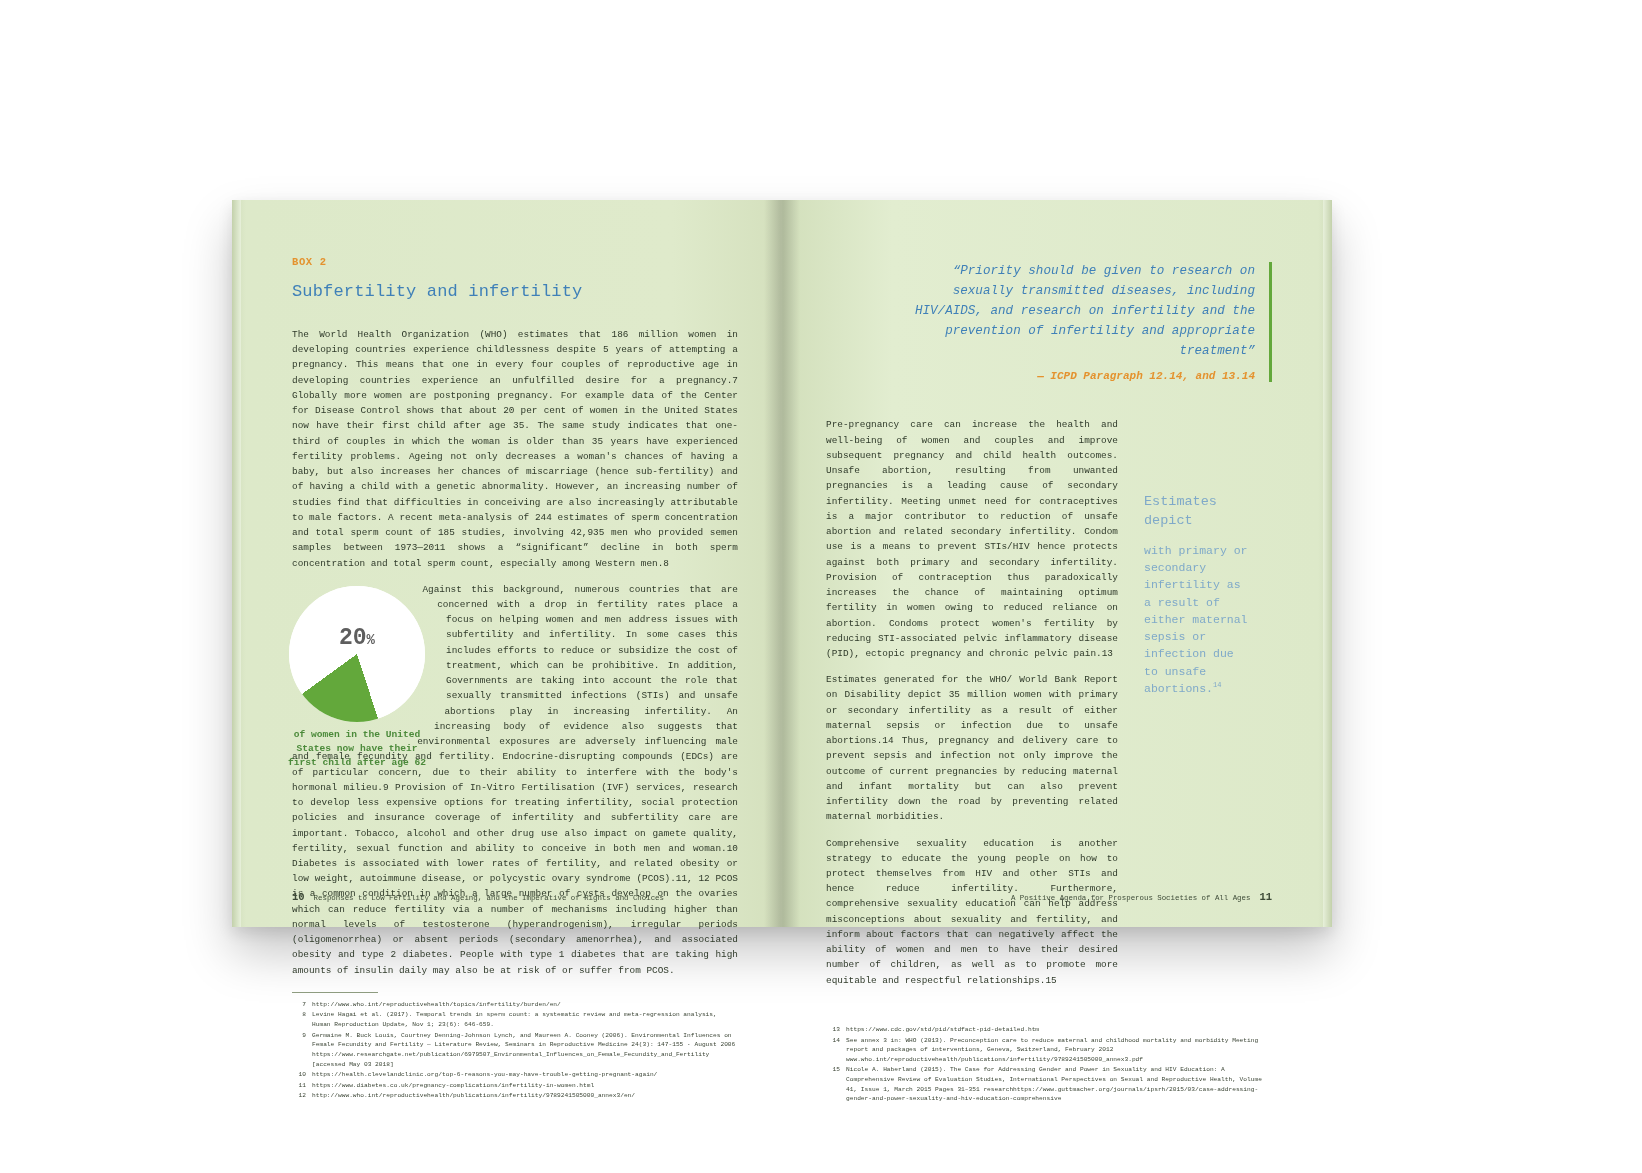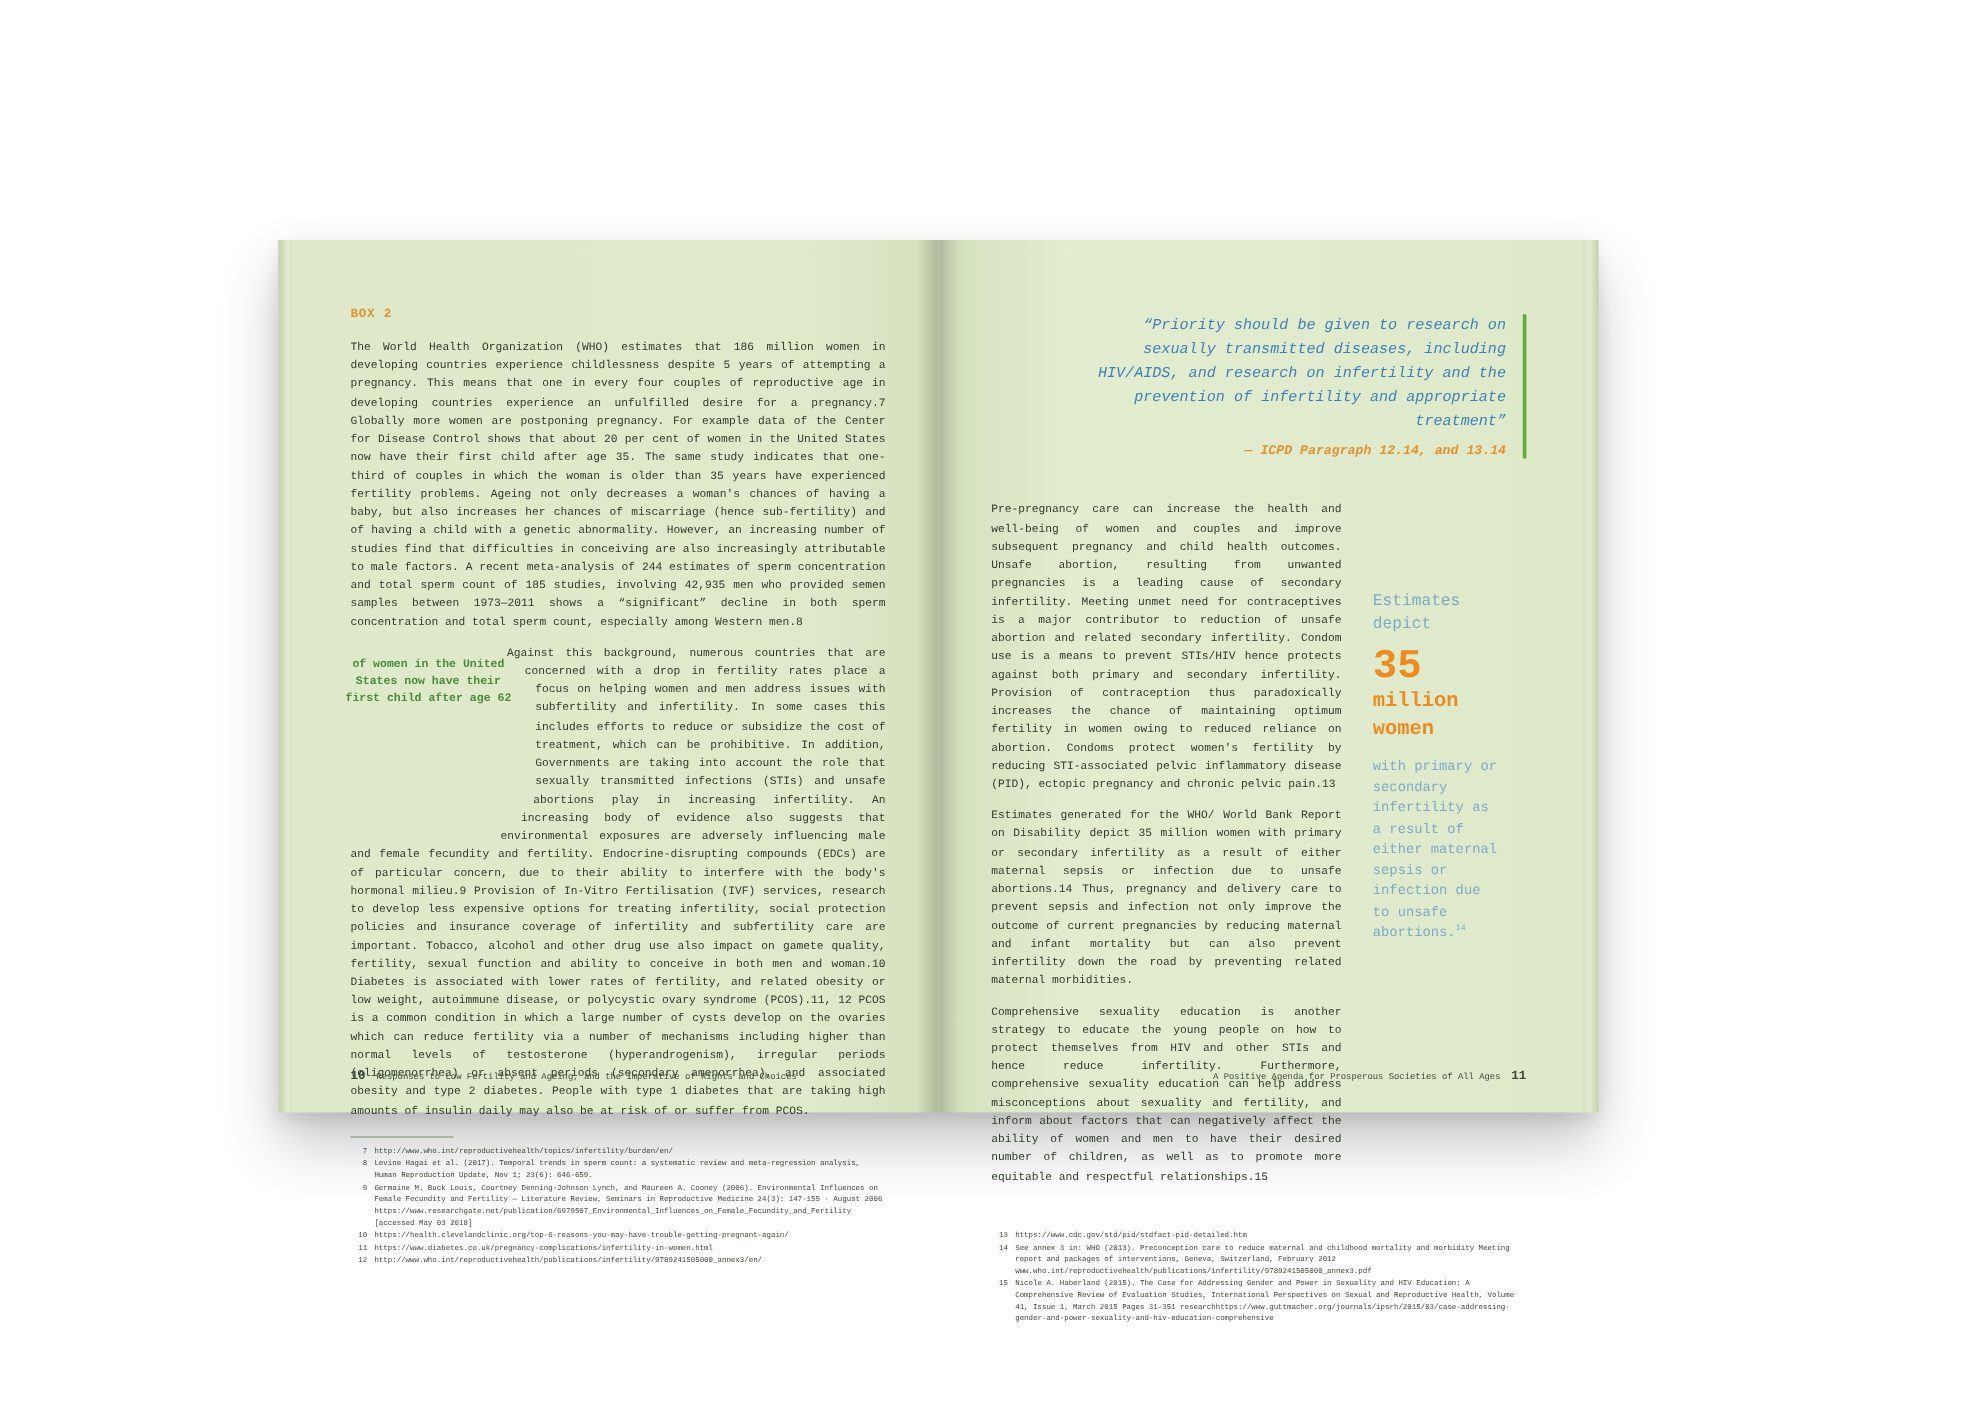--- a/index.html
+++ b/index.html
@@ -136,25 +136,30 @@
 </head>
 <body>
 
 <div class="stage">
   <div class="spread">
 
     <div class="page left">
       <div class="page-edge"></div>
 
       <div class="box-label">BOX 2</div>
+      <h2 class="box-title">Subfertility and infertility</h2>
 
       <div class="body-col">
         <p>The World Health Organization (WHO) estimates that 186 million women in developing countries experience childlessness despite 5 years of attempting a pregnancy. This means that one in every four couples of reproductive age in developing countries experience an unfulfilled desire for a pregnancy.7 Globally more women are postponing pregnancy. For example data of the Center for Disease Control shows that about 20 per cent of women in the United States now have their first child after age 35. The same study indicates that one-third of couples in which the woman is older than 35 years have experienced fertility problems. Ageing not only decreases a woman's chances of having a baby, but also increases her chances of miscarriage (hence sub-fertility) and of having a child with a genetic abnormality. However, an increasing number of studies find that difficulties in conceiving are also increasingly attributable to male factors. A recent meta-analysis of 244 estimates of sperm concentration and total sperm count of 185 studies, involving 42,935 men who provided semen samples between 1973—2011 shows a “significant” decline in both sperm concentration and total sperm count, especially among Western men.8</p>
 
         <div class="pie-wrap">
+          <div class="pie">
+            <div class="slice"></div>
+            <div class="pct"><span>20</span><small>%</small></div>
+          </div>
           <div class="pie-cap">of women in the United States now have their first child after age 62</div>
         </div>
 
         <p>Against this background, numerous countries that are concerned with a drop in fertility rates place a focus on helping women and men address issues with subfertility and infertility. In some cases this includes efforts to reduce or subsidize the cost of treatment, which can be prohibitive. In addition, Governments are taking into account the role that sexually transmitted infections (STIs) and unsafe abortions play in increasing infertility. An increasing body of evidence also suggests that environmental exposures are adversely influencing male and female fecundity and fertility. Endocrine-disrupting compounds (EDCs) are of particular concern, due to their ability to interfere with the body's hormonal milieu.9 Provision of In-Vitro Fertilisation (IVF) services, research to develop less expensive options for treating infertility, social protection policies and insurance coverage of infertility and subfertility care are important. Tobacco, alcohol and other drug use also impact on gamete quality, fertility, sexual function and ability to conceive in both men and woman.10 Diabetes is associated with lower rates of fertility, and related obesity or low weight, autoimmune disease, or polycystic ovary syndrome (PCOS).11, 12 PCOS is a common condition in which a large number of cysts develop on the ovaries which can reduce fertility via a number of mechanisms including higher than normal levels of testosterone (hyperandrogenism), irregular periods (oligomenorrhea) or absent periods (secondary amenorrhea), and associated obesity and type 2 diabetes. People with type 1 diabetes that are taking high amounts of insulin daily may also be at risk of or suffer from PCOS.</p>
       </div>
 
       <div class="fn-rule"></div>
       <div class="footnotes">
         <div class="fn">
             <span class="n">7</span>
@@ -202,25 +207,20 @@
 
       <div class="right-cols">
         <div class="rc-main body-col">
           <p>Pre-pregnancy care can increase the health and well-being of women and couples and improve subsequent pregnancy and child health outcomes.  Unsafe abortion, resulting from unwanted pregnancies is a leading cause of secondary infertility. Meeting unmet need for contraceptives is a major contributor to reduction of unsafe abortion and related secondary infertility. Condom use is a means to prevent STIs/HIV hence protects against both primary and secondary infertility. Provision of contraception thus paradoxically increases the chance of maintaining optimum fertility in women owing to reduced reliance on abortion. Condoms protect women's fertility by reducing STI-associated pelvic inflammatory disease (PID), ectopic pregnancy and chronic pelvic pain.13</p>
           <p>Estimates generated for the WHO/ World Bank Report on Disability depict 35 million women with primary or secondary infertility as a result of either maternal sepsis or infection due to unsafe abortions.14 Thus, pregnancy and delivery care to prevent sepsis and infection not only improve the outcome of current pregnancies by reducing maternal and infant mortality but can also prevent infertility down the road by preventing related maternal morbidities.</p>
           <p>Comprehensive sexuality education is another strategy to educate the young people on how to protect themselves from HIV and other STIs and hence reduce infertility. Furthermore, comprehensive sexuality education can help address misconceptions about sexuality and fertility, and inform about factors that can negatively affect the ability of women and men to have their desired number of children, as well as to promote more equitable and respectful relationships.15</p>
         </div>
 
         <div class="rc-side">
           <div class="stat-small">Estimates depict</div>
-          <div class="stat-big">
-            <span>35</span>
-            <span class="unit">million</span>
-            <span class="unit">women</span>
-          </div>
           <div class="stat-tail">
             <span>with primary or secondary infertility as a result of either maternal sepsis or infection due to unsafe abortions.</span><sup>14</sup>
           </div>
         </div>
       </div>
 
       <div style="margin-top:26px">
         <div class="footnotes right">
           <div class="fn">
               <span class="n">13</span>

